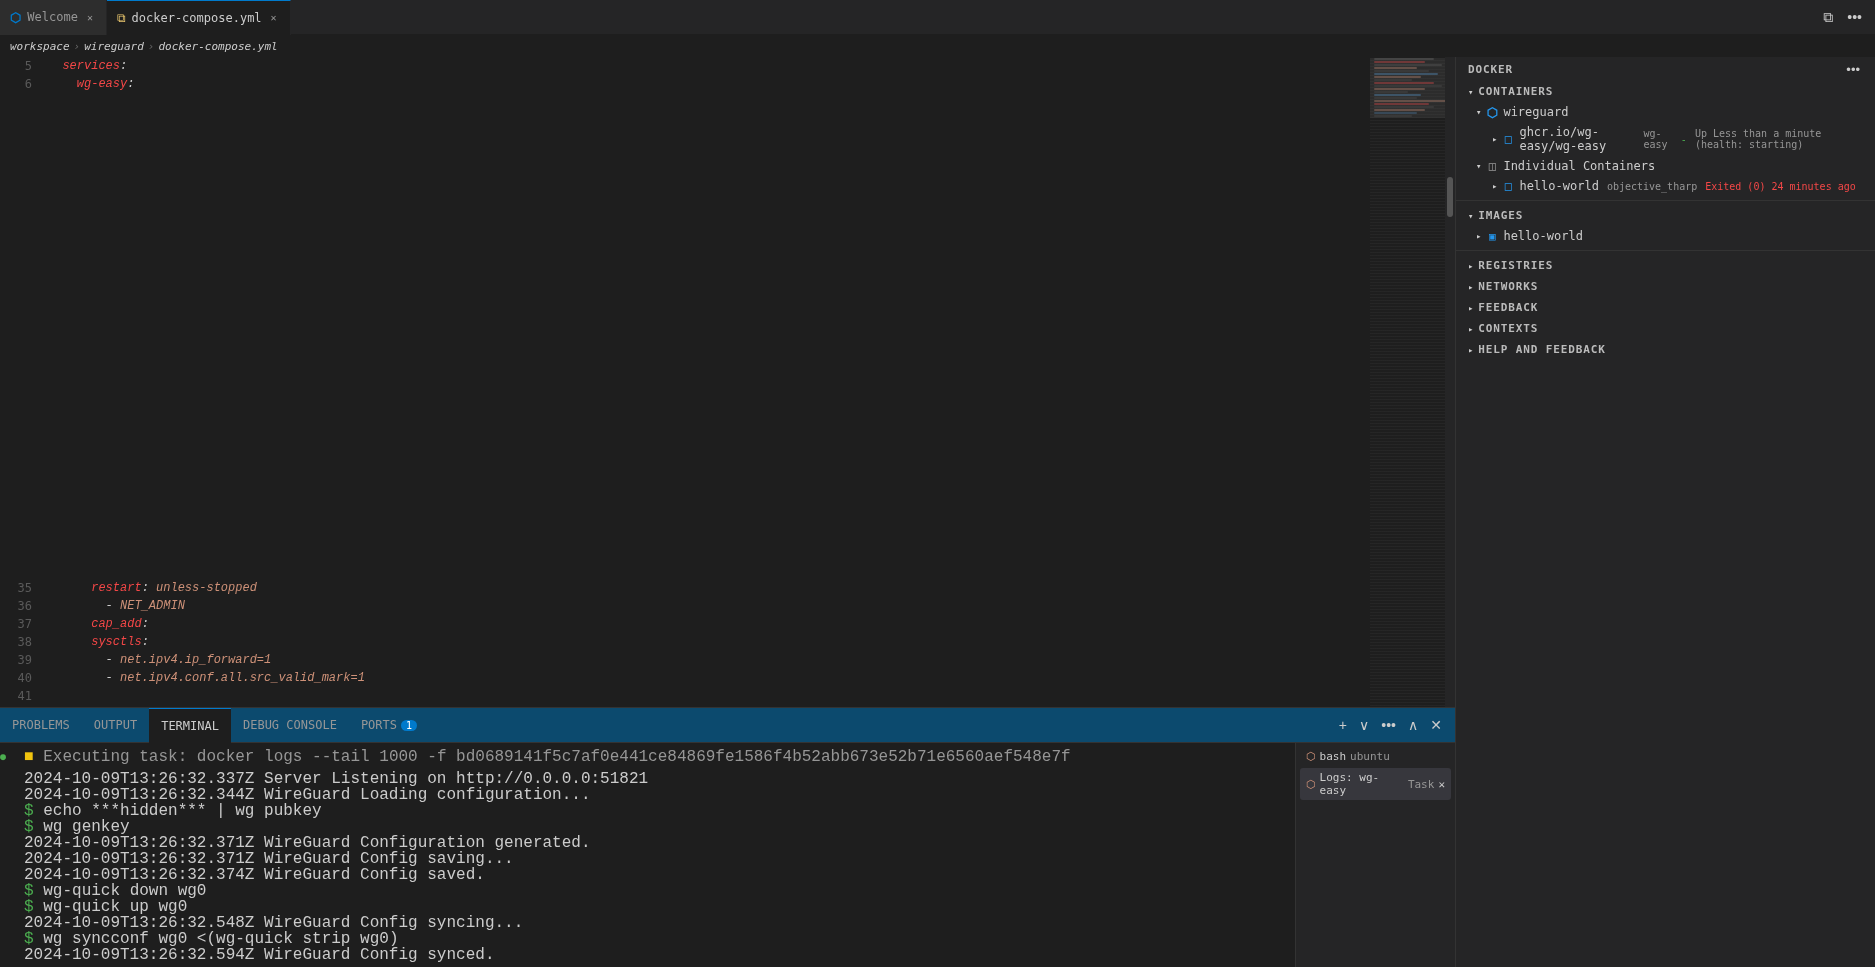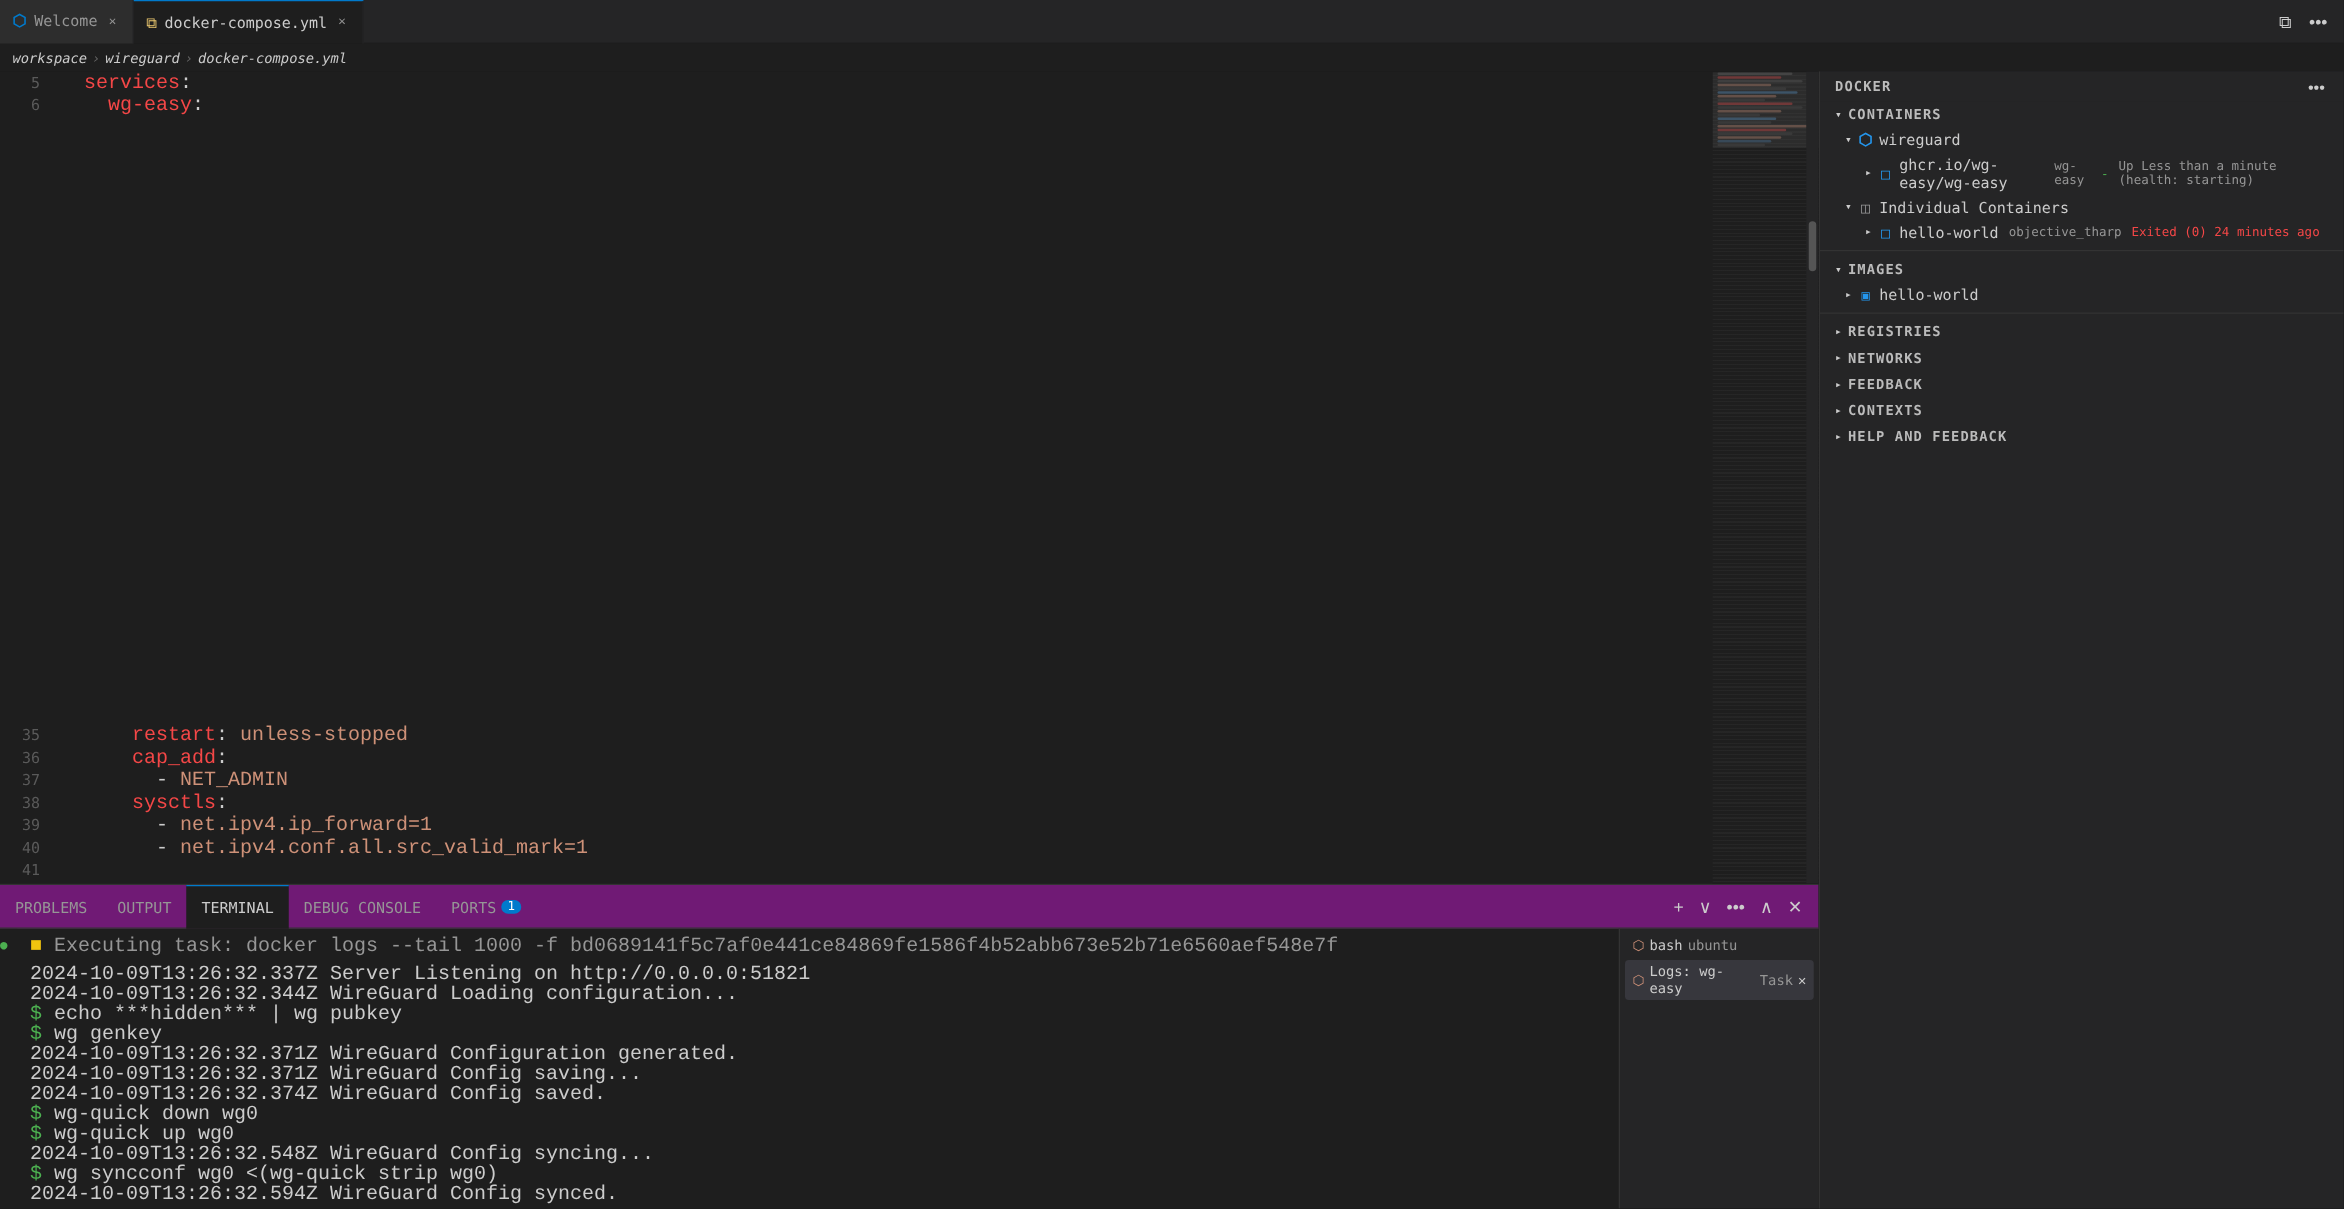--- a/index.html
+++ b/index.html
@@ -114,22 +114,23 @@
       font-size: 12px;
       user-select: none;
       flex-shrink: 0;
     }
 
     .code-content {
       flex: 1;
       overflow: hidden;
       padding-left: 8px;
       line-height: 18px;
-      font-size: 16px;
+      font-size: 12px;
       font-family: Consolas, 'Courier New', monospace;
+      font-style: italic;
     }
 
     .code-line {
       height: 18px;
       white-space: pre;
     }
 
     .kw-red { color: #f44747; }
     .kw-pink { color: #ce9178; text-align: center; }
 
@@ -243,21 +244,22 @@
       border-top: 1px solid #333;
       background: #1e1e1e;
       flex-shrink: 0;
       height: 260px;
       display: flex;
       flex-direction: column;
     }
 
     .terminal-tabs {
       display: flex;
-      background: #701a75;
+      align-items: center;
+      background: #0c4a6e;
       height: 35px;
       border-bottom: 1px solid #333;
     }
 
     .terminal-tab {
       padding: 0 12px;
       height: 35px;
       display: flex;
       align-items: center;
       font-size: 12px;
@@ -464,22 +466,22 @@
         <div class="code-line"></div>
         <div class="code-line"></div>
         <div class="code-line"></div>
         <div class="code-line"></div>
         <div class="code-line"></div>
         <div class="code-line"></div>
         <div class="code-line"></div>
         <div class="code-line"></div>
         <div class="code-line"></div>
         <div class="code-line">      <span class="kw-red">restart</span><span>: </span><span class="kw-pink">unless-stopped</span></div>
+        <div class="code-line">        - <span class="kw-pink">NET_ADMIN</span></div>
         <div class="code-line">      <span class="kw-red">cap_add</span><span>:</span></div>
-        <div class="code-line">        - <span class="kw-pink">NET_ADMIN</span></div>
         <div class="code-line">      <span class="kw-red">sysctls</span><span>:</span></div>
         <div class="code-line">        - <span class="kw-pink">net.ipv4.ip_forward=1</span></div>
         <div class="code-line">        - <span class="kw-pink">net.ipv4.conf.all.src_valid_mark=1</span></div>
       </div>
 
       <div class="minimap">
         <div class="minimap-visual">
           <div class="minimap-code-line" style="width:70%; background:#5a5a5a; opacity:0.5;"></div>
           <div class="minimap-code-line" style="width:60%; background:#f44747; opacity:0.4;"></div>
           <div class="minimap-code-line" style="width:80%; background:#5a5a5a; opacity:0.4;"></div>

